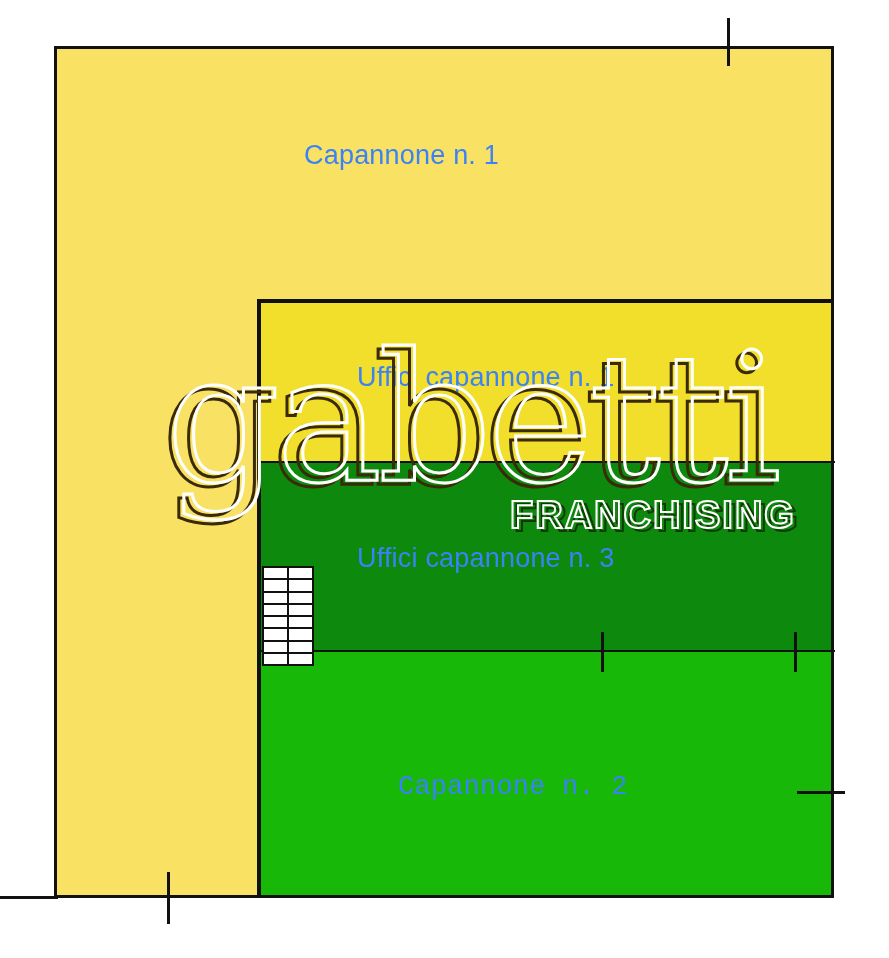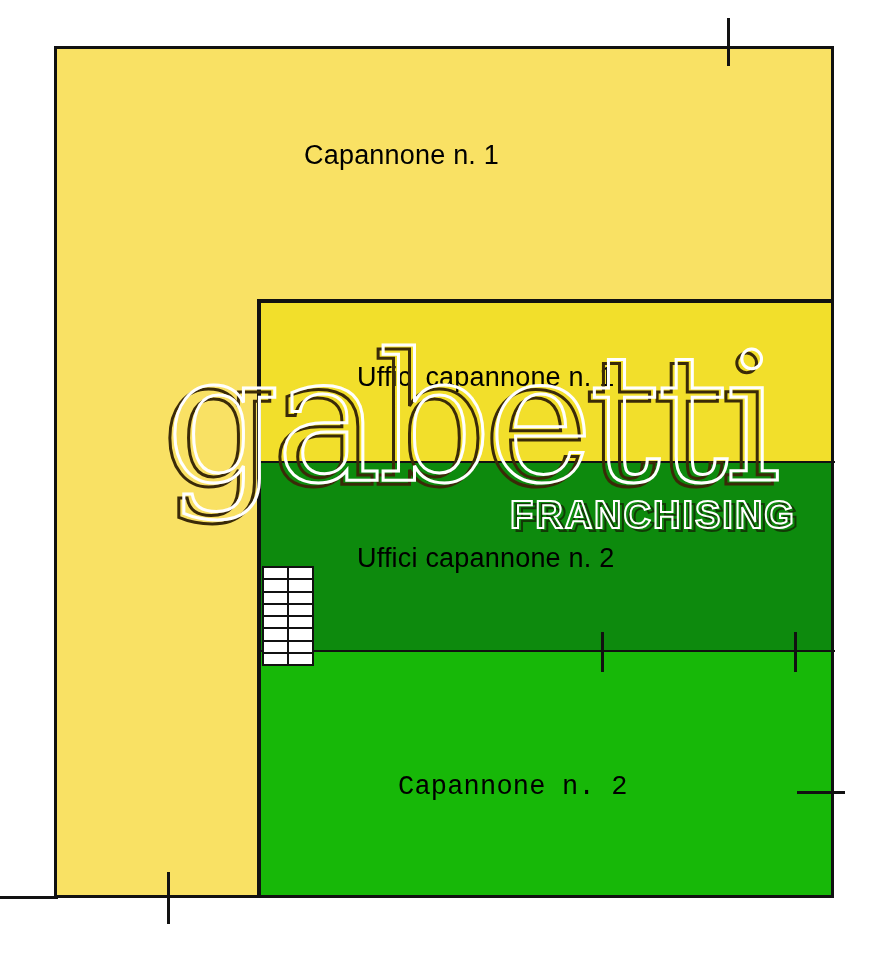--- a/index.html
+++ b/index.html
@@ -88,21 +88,21 @@
     left: 257px;
     top: 461px;
     width: 578px;
     height: 2px;
     background: #111111;
   }
 
   
   .room-label {
     position: absolute;
-    color: #000000;
+    color: #3b82f6;
     font-size: 27px;
     font-weight: 400;
     white-space: nowrap;
     letter-spacing: 0.2px;
   }
   #label-capannone-1 { left: 304px; top: 140px; }
   #label-uffici-1    { left: 357px; top: 362px; }
   #label-uffici-2    { left: 357px; top: 543px; }
   #label-capannone-2 { left: 398px; top: 772px; font-family: Liberation Mono, monospace; }
 
@@ -249,21 +249,21 @@
   <div class="tick-v" id="tick-bottom-left"></div>
   <div class="tick-v" id="tick-green-left"></div>
   <div class="tick-v" id="tick-green-right"></div>
   <div class="tick-h" id="tick-right-side"></div>
   <div class="tick-h" id="baseline-left"></div>
 
   <div class="room-label" id="label-capannone-1">Capannone n. 1</div>
 
   <div class="room-label" id="label-uffici-1">Uffici capannone n. 1</div>
 
-  <div class="room-label" id="label-uffici-2">Uffici capannone n. 2</div>
+  <div class="room-label" id="label-uffici-2">Uffici capannone n. 3</div>
 
   <div class="room-label" id="label-capannone-2">Capannone n. 2</div>
 
   <div id="watermark">
     <div id="wm-brand-shadow">gabetti</div>
     <div id="wm-brand">gabetti</div>
     <div id="wm-sub-shadow">FRANCHISING</div>
     <div id="wm-sub">FRANCHISING</div>
   </div>
 

